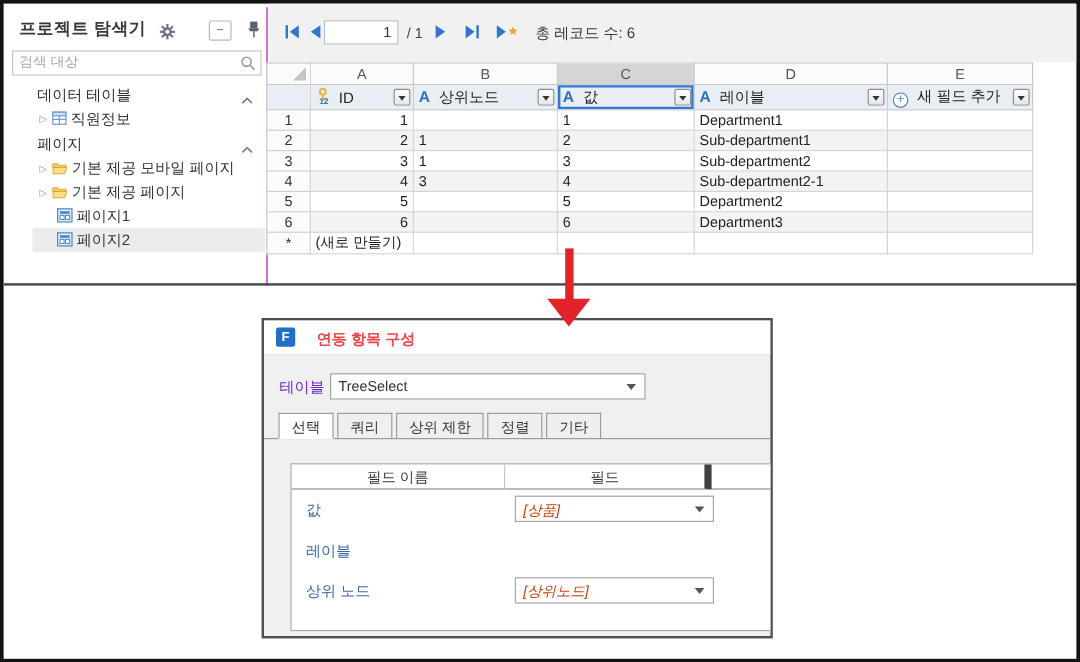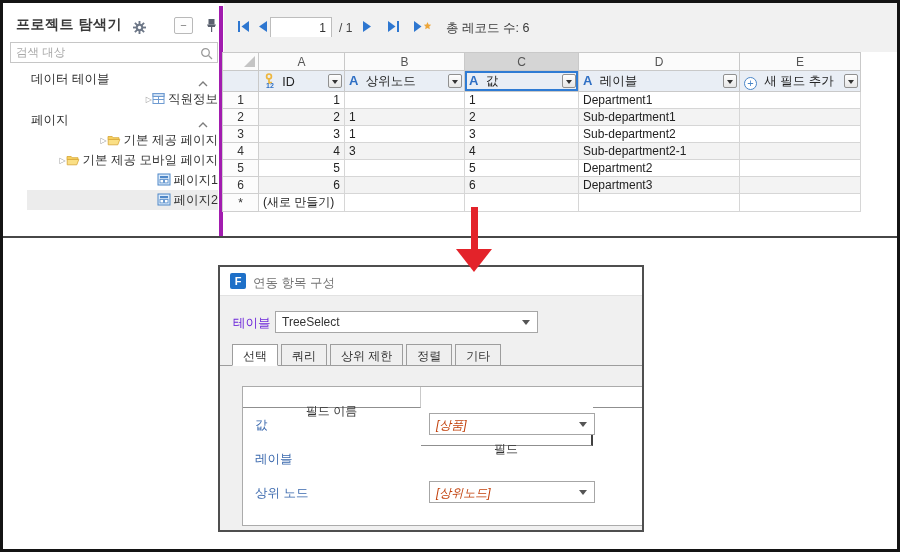--- a/index.html
+++ b/index.html
@@ -1,34 +1,34 @@
 <!DOCTYPE html>
 <html><head>
 <meta charset="utf-8">
 <style>
   * { margin:0; padding:0; box-sizing:border-box; }
   body { font-family:"Liberation Sans","DejaVu Sans",sans-serif; background:#fff; }
   .screen { position:relative; width:900px; height:552px; border:3px solid #141414; background:#fff; overflow:hidden; }
 
   
-  .explorer { position:absolute; left:5px; top:3px; width:215px; height:232px; border-right:4px solid #a21caf; background:#fff; }
+  .explorer { position:absolute; left:5px; top:3px; width:215px; height:232px; border-right:1px solid #a21caf; background:#fff; }
   .exp-title-row { position:absolute; left:8px; top:9px; right:6px; height:22px; }
   .exp-title { font-size:14px; font-weight:700; color:#3a3a3a; letter-spacing:0.5px; }
   .exp-title-row svg { vertical-align:middle; }
   .gear { position:absolute; left:117px; top:3px; }
   .collapse-btn { position:absolute; left:158px; top:2px; width:19px; height:17px; border:1px solid #b9b9b9; border-radius:2px; background:#fdfdfd; color:#777; font-size:11px; line-height:15px; text-align:center; cursor:pointer; }
   .pin { position:absolute; left:189px; top:1px; }
   .search-box { position:absolute; left:2px; top:36px; width:208px; height:21px; border:1px solid #c6c6c6; background:#fff; }
   .search-box input { position:absolute; left:5px; top:1px; width:180px; height:16px; border:none; outline:none; font-size:11.5px; color:#444; font-family:inherit; }
   .search-box input::placeholder { color:#a8a8a8; }
   .search-ico { position:absolute; right:4px; top:3px; }
   .tree { position:absolute; left:0; top:62px; right:1px;margin-left:19px; }
   .sec-row { position:relative; height:21px; padding:3px 0 0 4px; font-size:12.5px; color:#2e2e2e; cursor:pointer; }
   .sec-row .chev { position:absolute; right:10px; top:8px; }
-  .tree-row { position:relative; height:20px; padding:2px 0 0 6px; font-size:12.5px; color:#333; cursor:pointer; white-space:nowrap;text-align:right; }
+  .tree-row { position:relative; height:20px; padding:2px 0 0 6px; font-size:12.5px; color:#333; cursor:pointer; white-space:nowrap; }
   .tree-row .tw { display:inline-block; width:10px; font-size:8px; color:#9a9a9a; vertical-align:1px; }
   .tree-row .tw.empty { width:14px; }
   .tree-row svg { vertical-align:-2px; margin-right:3px; }
   .tree-row.selected { background:#ececec; }
 
   
   .toolbar { position:absolute; left:221px; top:0; right:0; height:49px; background:#f1f1f1; }
   .toolbar .nav { position:absolute; top:16px; cursor:pointer; }
   .pagebox { position:absolute; left:46px; top:14px; width:62px; height:20px; border:1px solid #bdbdbd; background:#fff; }
   .pagebox input { width:100%; height:100%; border:none; outline:none; text-align:right; padding-right:5px; font-size:12px; color:#333; font-family:inherit; }
@@ -58,33 +58,33 @@
 
   
   .hsep { position:absolute; left:0; right:0; top:233px; height:2px; background:#474747; }
   .arrow-shaft { position:absolute; left:468px; top:204px; width:7px; height:44px; background:#e3232a; z-index:30; }
   .arrow-head { position:absolute; left:453px; top:246px; width:0; height:0; border-left:18px solid transparent; border-right:18px solid transparent; border-top:23px solid #e3232a; z-index:30; }
 
   
   .dialog { position:absolute; left:215px; top:262px; width:426px; height:267px; border:2px solid #4f4f4f; background:#f0f0f0; overflow:hidden; z-index:20; }
   .dlg-titlebar { position:absolute; left:0; top:0; right:0; height:29px; background:#fff; border-bottom:1px solid #e2e2e2; }
   .f-ico { position:absolute; left:10px; top:6px; width:16px; height:16px; background:#1e70c8; border-radius:2px; color:#fff; font-weight:700; font-size:11px; text-align:center; line-height:16px; }
-  .dlg-title { position:absolute; left:33px; top:8px; font-size:12.5px; color:#737373; }
+  .dlg-title { position:absolute; left:44px; top:8px; font-size:12.5px; color:#ef4444;font-weight:bold; }
   .tbl-label { position:absolute; left:13px; top:48px; font-size:12.5px; color:#6d28d9; }
   .combo { position:relative; border:1px solid #a6a6a6; background:#fff; cursor:pointer; }
   .combo .cv { position:absolute; left:6px; top:3px; font-size:12px; color:#333; }
   .combo::after { content:""; position:absolute; right:7px; top:8px; border-left:4px solid transparent; border-right:4px solid transparent; border-top:5px solid #555; }
   .tbl-combo { position:absolute; left:55px; top:44px; width:263px; height:22px; }
   .tabs { position:absolute; left:0; top:77px; right:0; height:22px; border-bottom:1px solid #9d9d9d; padding-left:12px; }
   .tab { display:inline-block; height:21px; padding:3px 10px 0; border:1px solid #9d9d9d; border-bottom:none; background:#efefef; font-size:12px; color:#333; margin-right:3px; cursor:pointer; vertical-align:bottom; }
   .tab.active { background:#fff; height:22px; margin-bottom:-1px; border-bottom:1px solid #fff; font-weight:400; }
   .fields-table { position:absolute; left:22px; top:119px; width:472px; height:140px; background:#fff; border:1px solid #ababab; }
-  .ft-header { position:absolute; left:0; top:0; height:21px; border-bottom:1px solid #8f8f8f; font-size:12px; color:#333; text-align:center; padding-top:16px; }
+  .ft-header { position:absolute; left:0; top:0; height:21px; border-bottom:1px solid #8f8f8f; font-size:12px; color:#333; text-align:center; padding-top:3px; }
   .ft-h1 { width:178px; border-right:1px solid #c9c9c9; }
-  .ft-h2 { left:178px; width:172px; border-right:2px solid #404040;margin-top:38px; }
+  .ft-h2 { left:178px; width:172px; border-right:6px solid #404040; }
   .ft-h3 { left:350px; width:122px; }
   .ft-row { position:absolute; left:0; right:0; height:34px; }
   .ft-name { position:absolute; left:12px; top:9px; font-size:12.5px; color:#3a68ad; }
   .ft-combo { position:absolute; left:186px; top:5px; width:166px; height:22px; }
   .ft-combo .cv { color:#c2410c;font-style:italic; }
 </style>
 </head>
 <body>
 
 <div class="screen">
@@ -142,27 +142,27 @@
       <div class="sec-row">
         <span>페이지</span>
         <span class="chev"><svg width="10" height="6" viewBox="0 0 10 6">
               <polyline points="1,5 5,1 9,5" fill="none" stroke="#7d7d7d" stroke-width="1.4"></polyline>
             </svg></span>
       </div>
       <div class="tree-row">
         <span class="tw">▷</span><svg width="14" height="12" viewBox="0 0 14 12">
             <path d="M1 2.5 h4.2 l1 1.2 H12 v2 H1 z" fill="#f6cf5e" stroke="#d7a636" stroke-width="0.8"></path>
             <path d="M1.2 5.5 h11.6 l-2 5.3 H1.2 z" fill="#fadf85" stroke="#d7a636" stroke-width="0.8"></path>
-          </svg><span>기본 제공 페이지</span>
+          </svg><span>기본 제공 모바일 페이지</span>
       </div>
       <div class="tree-row">
         <span class="tw">▷</span><svg width="14" height="12" viewBox="0 0 14 12">
             <path d="M1 2.5 h4.2 l1 1.2 H12 v2 H1 z" fill="#f6cf5e" stroke="#d7a636" stroke-width="0.8"></path>
             <path d="M1.2 5.5 h11.6 l-2 5.3 H1.2 z" fill="#fadf85" stroke="#d7a636" stroke-width="0.8"></path>
-          </svg><span>기본 제공 모바일 페이지</span>
+          </svg><span>기본 제공 페이지</span>
       </div>
       <div class="tree-row">
         <span class="tw empty"></span><svg width="14" height="13" viewBox="0 0 14 13">
             <rect x="1" y="1" width="12" height="11" fill="#dcebfa" stroke="#4f87c7"></rect>
             <rect x="3" y="3" width="8" height="2.2" fill="#4f87c7"></rect>
             <rect x="3" y="6.5" width="3.4" height="3.4" fill="#fff" stroke="#4f87c7" stroke-width="0.8"></rect>
             <rect x="7.6" y="6.5" width="3.4" height="3.4" fill="#fff" stroke="#4f87c7" stroke-width="0.8"></rect>
           </svg><span>페이지1</span>
       </div>
       <div class="tree-row selected">

